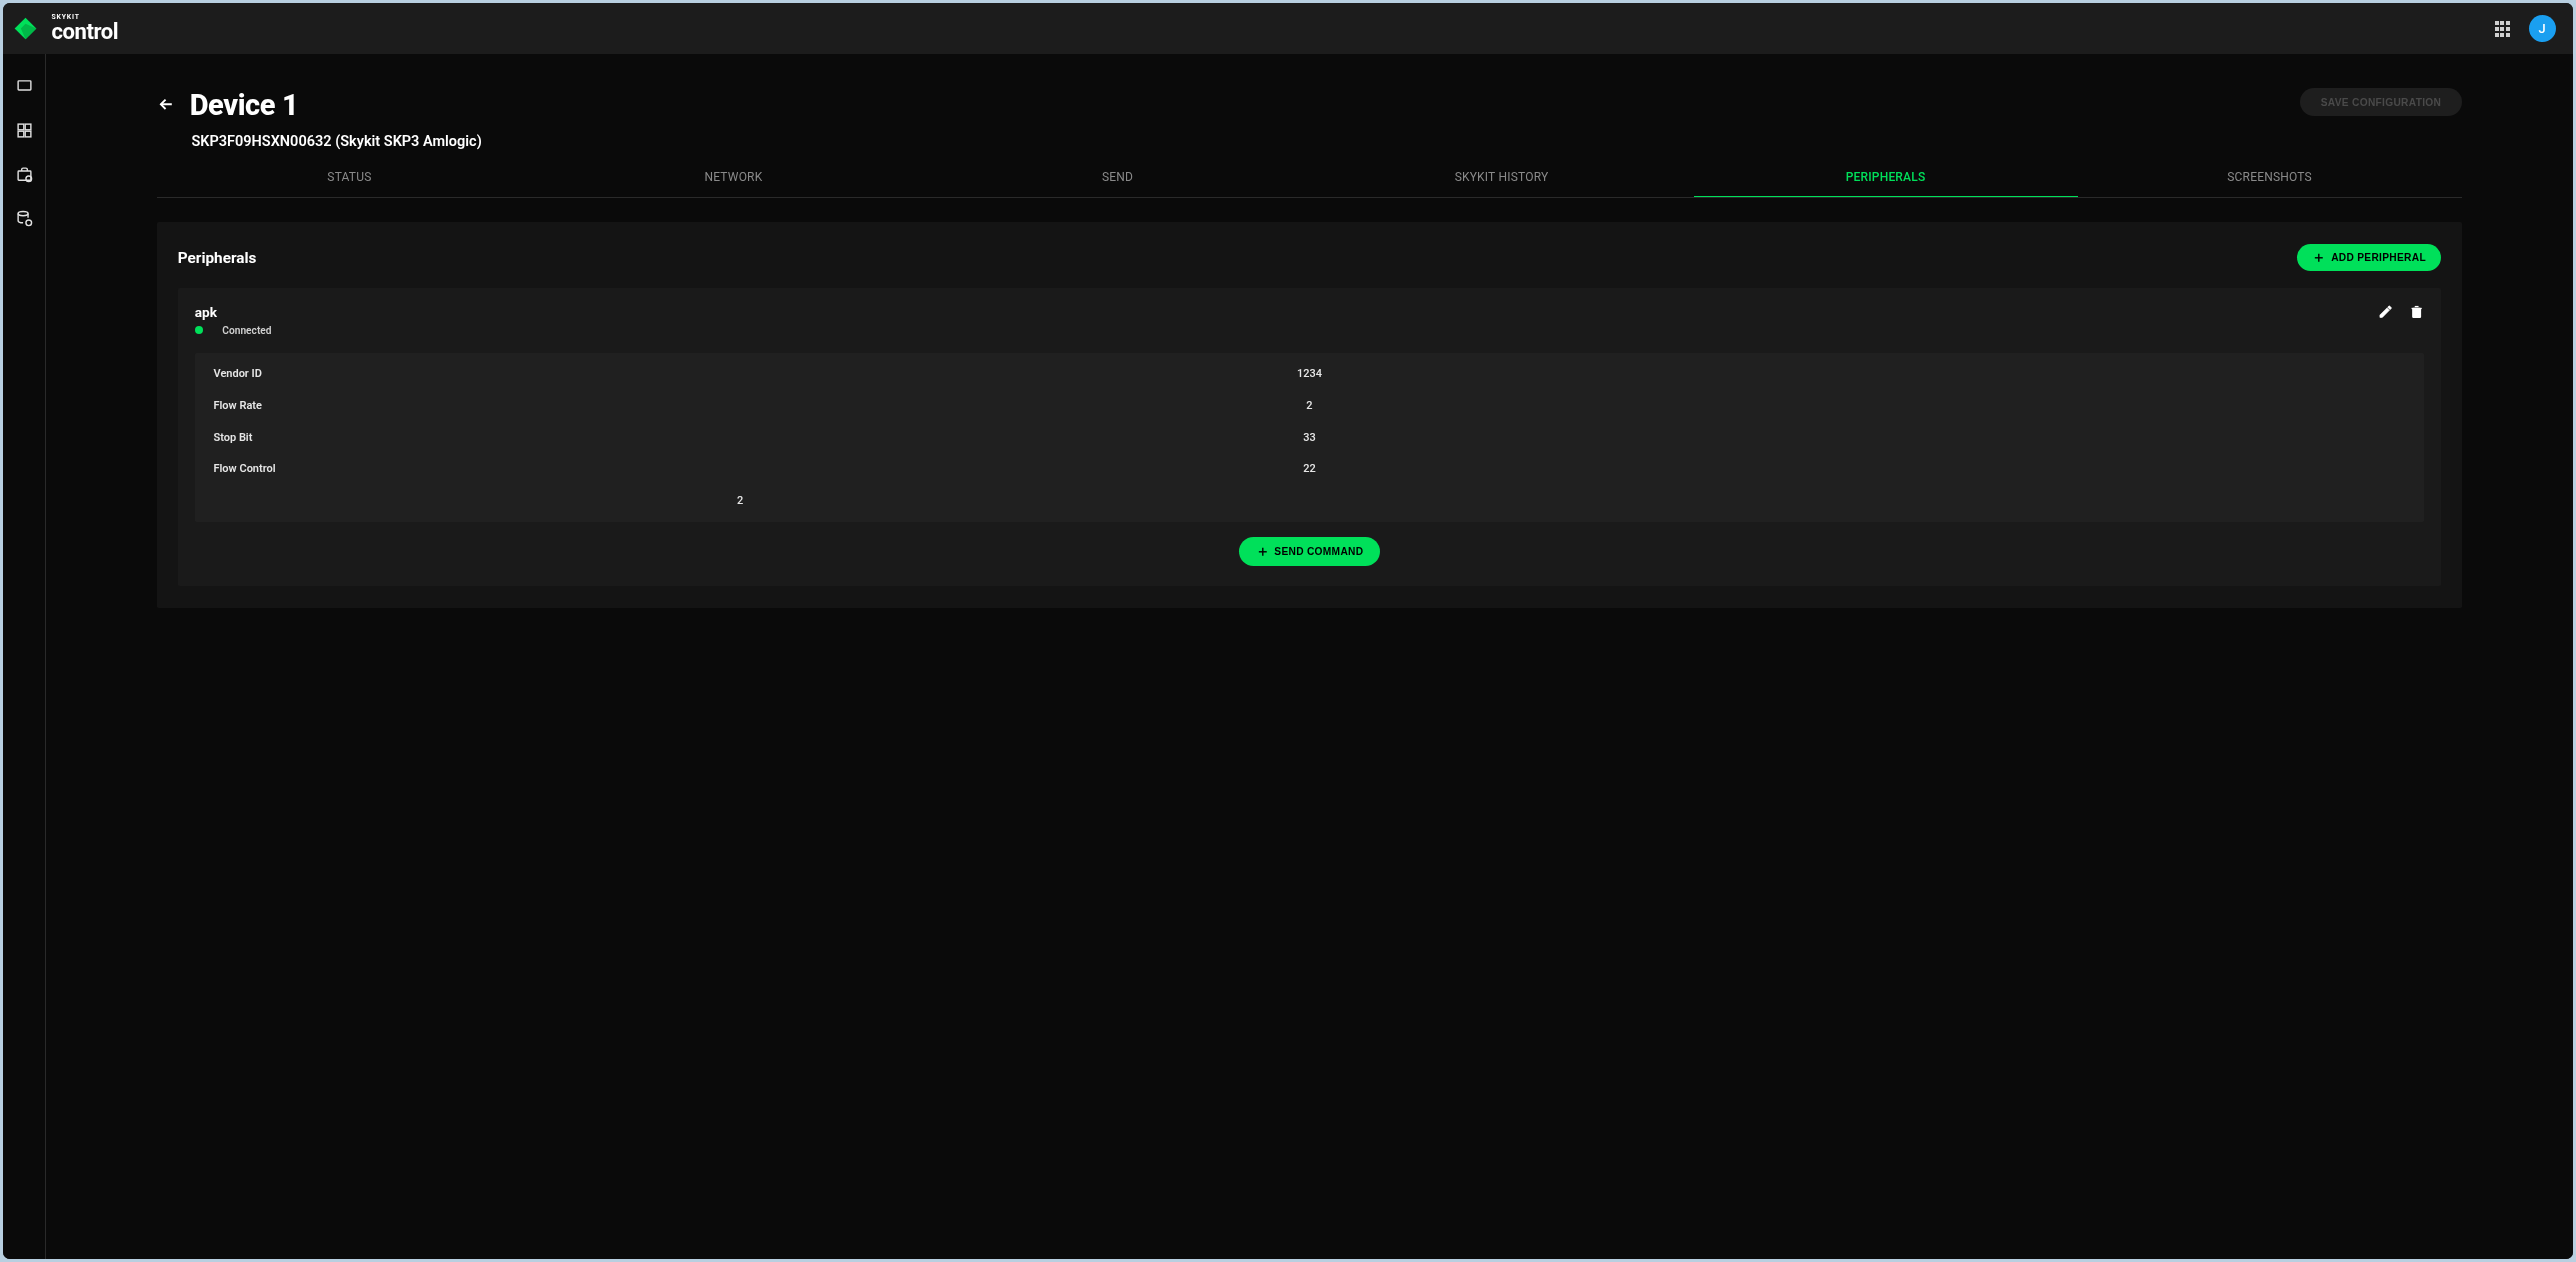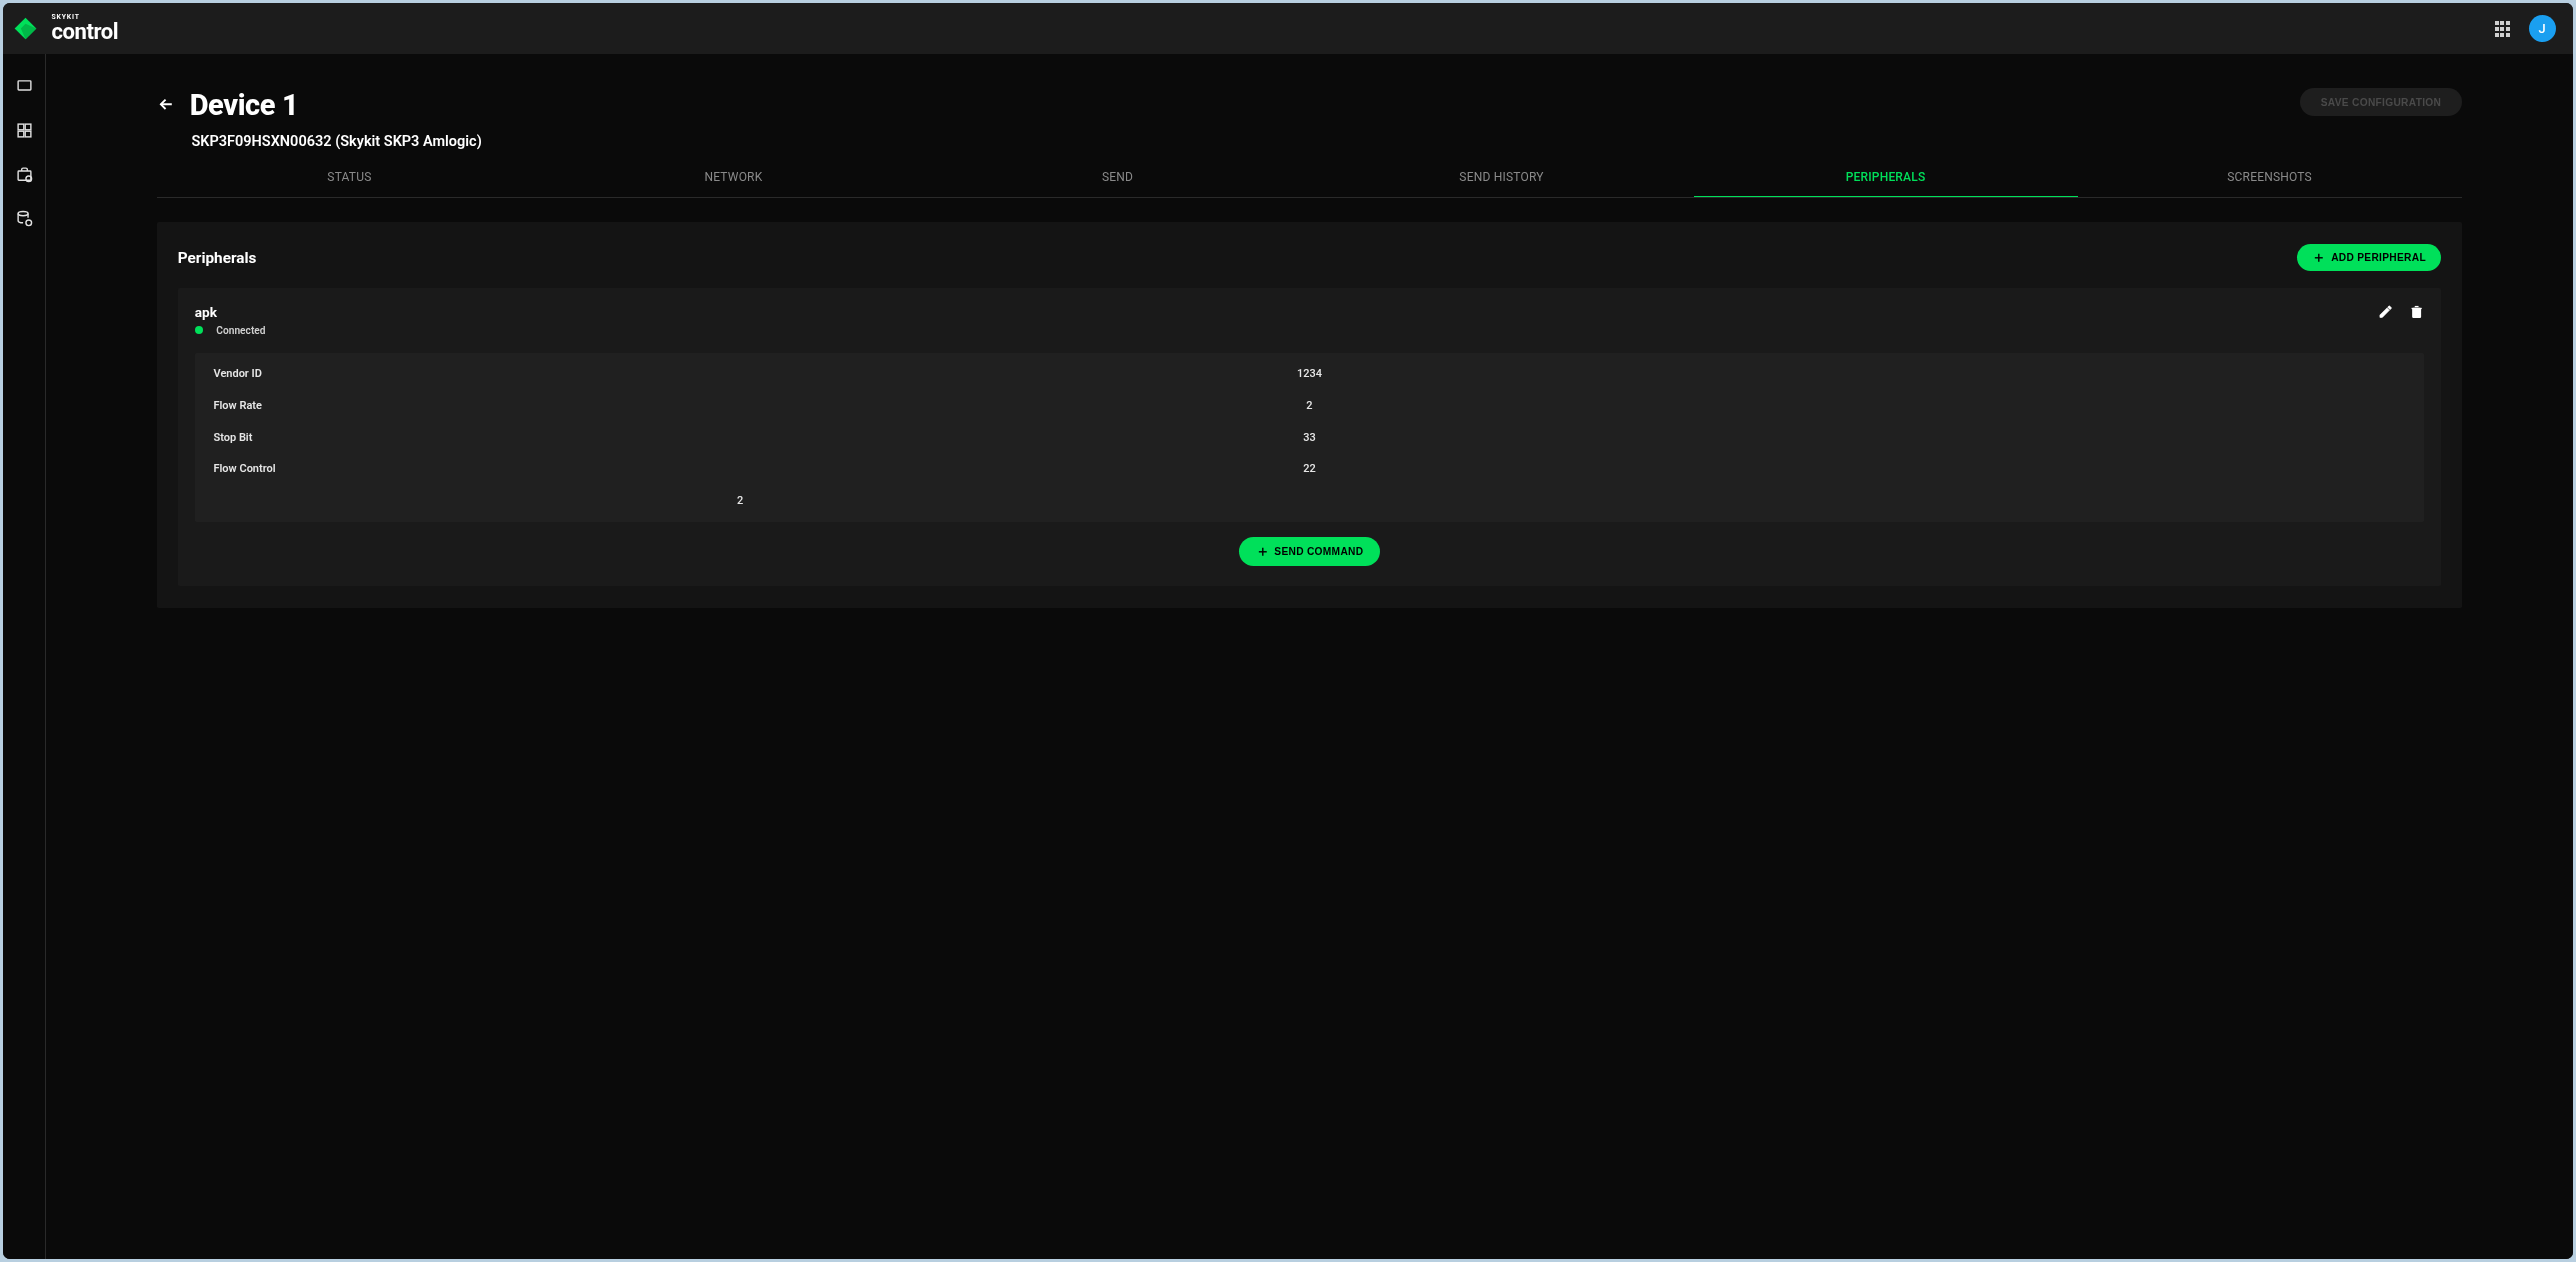--- a/index.html
+++ b/index.html
@@ -145,21 +145,21 @@
   .card {
     background:#1a1a1a;
     border-radius:1.7px;
     padding: 15.3px 17px 20.4px 17px;
   }
   .card-head {
     display:flex; align-items:flex-start; justify-content:space-between;
     margin-bottom: 17px;
   }
   .card-name { font-size: 13.6px; font-weight:700; margin-bottom:5.1px;}
-  .card-status { display:flex; align-items:center; gap:13px; font-size:10.2px; font-weight:600; color:#d0d0d0;}
+  .card-status { display:flex; align-items:center; gap:19px; font-size:10.2px; font-weight:600; color:#d0d0d0;}
   .card-status .dot { width:8.5px; height:8.5px; }
   .card-actions { display:flex; gap:15.3px; }
   .icon-btn { cursor:pointer; color:#fff; }
   .icon-btn svg { width:15.3px; height:15.3px; fill:currentColor; stroke:currentColor; }
   .kv-block {
     background:#202020;
     padding: 5.1px 0;
     margin-bottom: 15.3px;
     border-radius: 1.7px;
   }
@@ -265,21 +265,21 @@
         <button class="save-btn">SAVE CONFIGURATION</button>
       </div>
 
       <div class="sub-line">SKP3F09HSXN00632 (Skykit SKP3 Amlogic)</div>
 
 
       <div class="tabs">
         <div class="tab">STATUS</div>
         <div class="tab">NETWORK</div>
         <div class="tab">SEND</div>
-        <div class="tab">SEND HISTORY</div>
+        <div class="tab">SKYKIT HISTORY</div>
         <div class="tab active">PERIPHERALS</div>
         <div class="tab">SCREENSHOTS</div>
       </div>
 
       <div class="panel">
         <div class="panel-head">
           <div class="panel-title">Peripherals</div>
           <button class="add-btn">
             <svg viewBox="0 0 24 24" fill="none" stroke="currentColor" stroke-width="2.5">
               <path d="M12 5v14"></path>

